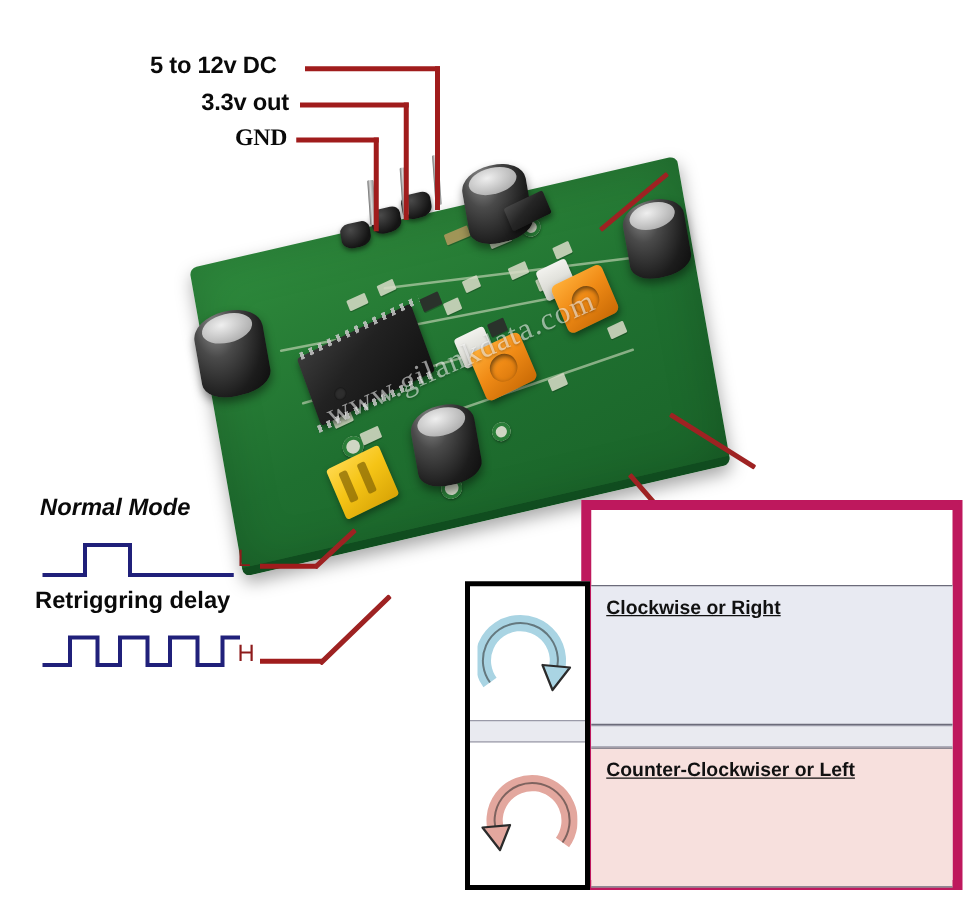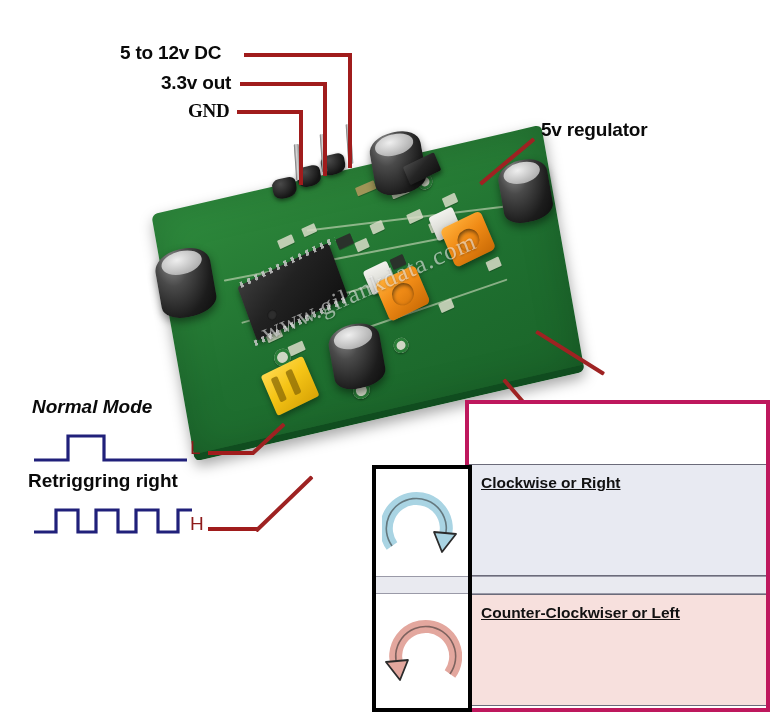--- a/index.html
+++ b/index.html
@@ -226,21 +226,21 @@
     font-weight: normal;
   }
 
   
   #infobox {
     position: absolute;
     left: 465px;
     top: 400px;
     width: 305px;
     height: 312px;
-    border: 4px solid #be185d;
+    border: 8px solid #be185d;
     background: #ffffff;
     box-sizing: border-box;
   }
   #iconbox {
     position: absolute;
     left: 372px;
     top: 465px;
     width: 100px;
     height: 247px;
     border: 4px solid #000;
@@ -375,35 +375,34 @@
 
   <div class="redline redline-h" style="left:244px;top:53px;width:108px;"></div>
   <div class="redline redline-v" style="left:348px;top:53px;height:115px;"></div>
 
   <div class="redline redline-h" style="left:240px;top:82px;width:87px;"></div>
   <div class="redline redline-v" style="left:323px;top:82px;height:94px;"></div>
 
   <div class="redline redline-h" style="left:237px;top:110px;width:66px;"></div>
   <div class="redline redline-v" style="left:299px;top:110px;height:75px;"></div>
 
-  <div class="callout abs" style="left:541px;top:119px;font-size:19px;">5v regulator</div>
   <div class="diag" style="left:534px;top:137px;width:70px;transform:rotate(140deg);"></div>
 
   <div class="diag" style="left:604px;top:372px;width:80px;transform:rotate(212deg);"></div>
 
   <div class="callout abs" style="left:556px;top:421px;font-size:19px;">Sensitivity adjust</div>
   <div class="diag" style="left:551px;top:432px;width:72px;transform:rotate(229deg);"></div>
 
   <div class="wave-title abs" style="left:32px;top:396px;font-style:italic;">Normal Mode</div>
 
   <svg class="abs" width="160" height="40" style="left:32px;top:428px;">
     <polyline points="2,32 36,32 36,8 72,8 72,32 155,32" fill="none" stroke="#20207a" stroke-width="3.2"></polyline>
   </svg>
 
-  <div class="wave-title abs" style="left:28px;top:470px;">Retriggring right</div>
+  <div class="wave-title abs" style="left:28px;top:470px;">Retriggring delay</div>
 
   <svg class="abs" width="160" height="40" style="left:32px;top:500px;">
     <polyline points="2,32 24,32 24,10 46,10 46,32 64,32 64,10 86,10 86,32 104,32 104,10 126,10 126,32 146,32 146,10 166,10" fill="none" stroke="#20207a" stroke-width="3.2"></polyline>
   </svg>
 
   <div class="lh-label abs" style="left:190px;top:437px;">L</div>
   <div class="redline redline-h" style="left:208px;top:451px;width:46px;"></div>
   <div class="diag" style="left:252px;top:452px;width:44px;transform:rotate(-43deg);"></div>
 
   <div class="lh-label abs" style="left:190px;top:513px;">H</div>

